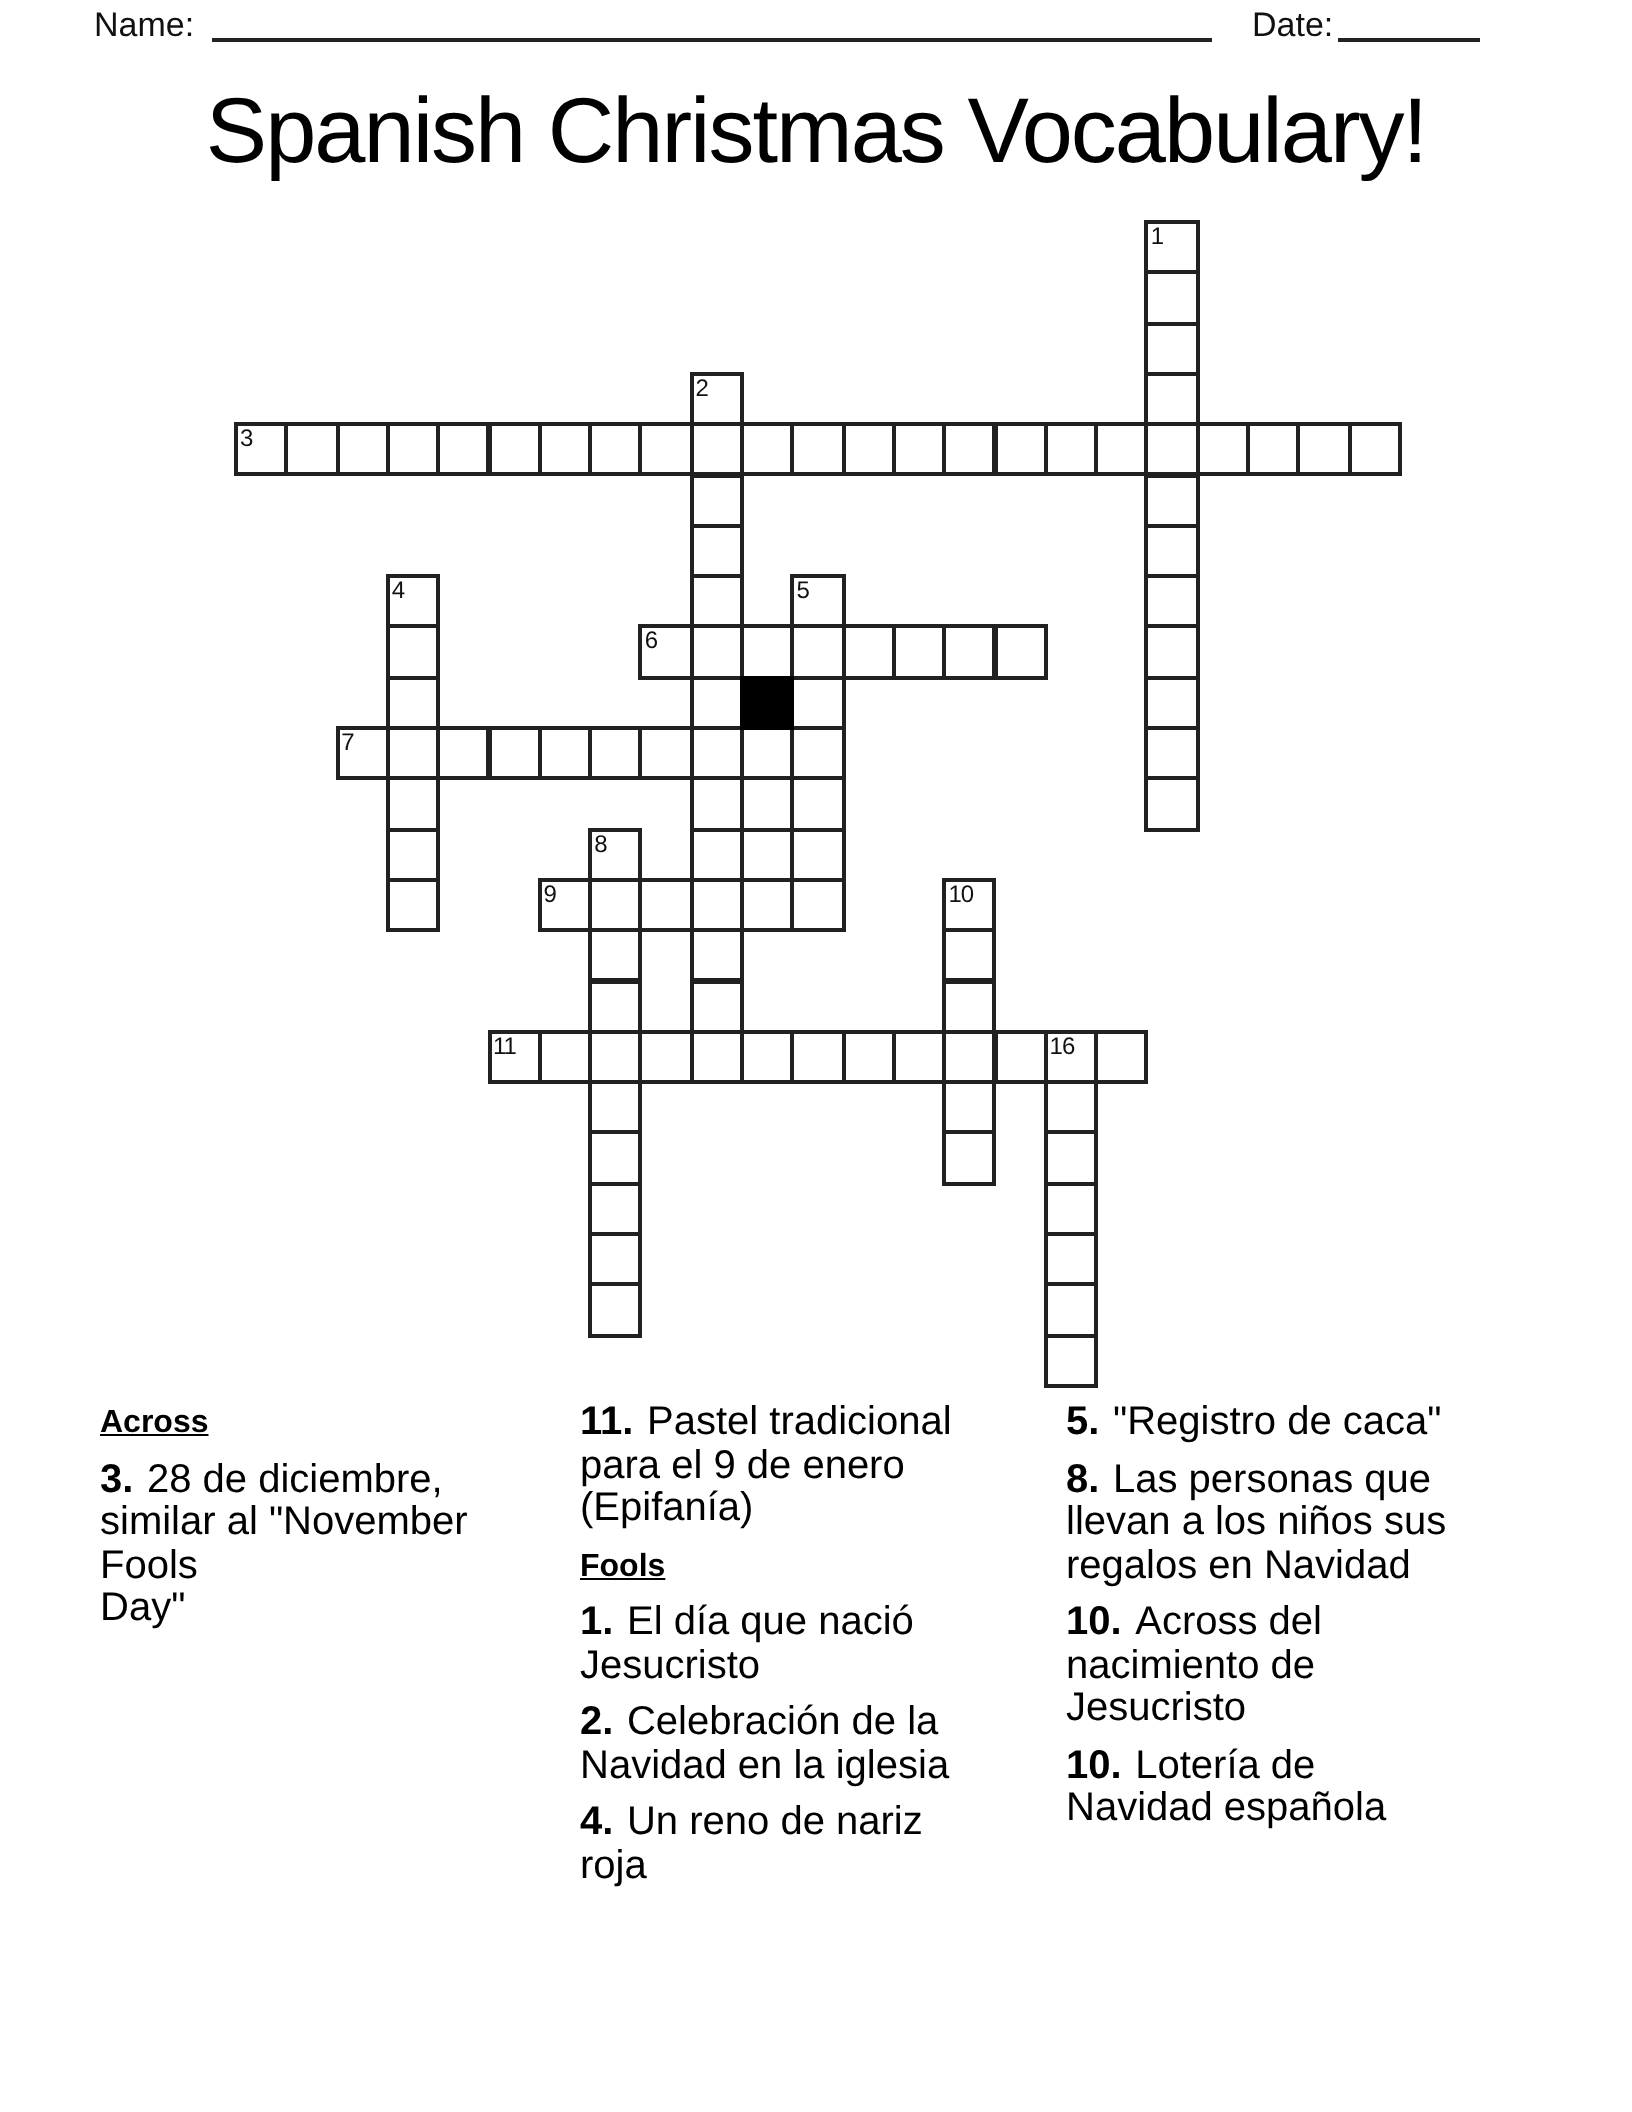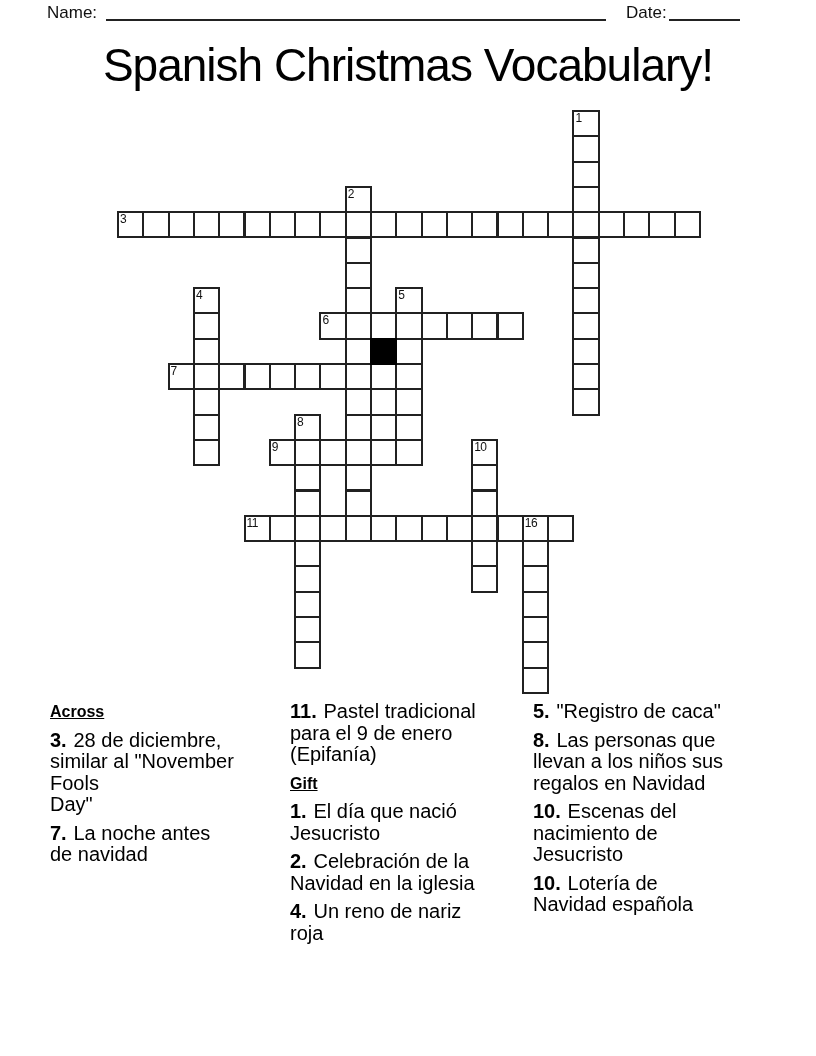--- a/index.html
+++ b/index.html
@@ -207,39 +207,37 @@
     <div class="cell" style="left: 253px; top: 328.9px;"></div>
     <div class="cell black" style="left: 253px; top: 227.7px;"></div>
   </div>
 
 <div id="clues">
   <div id="clue-col-1" class="clue-col">
       <div class="clue-heading">Across</div>
       <div class="clue"><span class="clue-num">3.</span><span class="clue-text">28 de diciembre,
 similar al "November Fools
 Day"</span></div>
-      <div class="clue"><span class="clue-num">7.</span><span class="clue-text">La noche antes
-de navidad</span></div>
     </div>
   <div id="clue-col-2" class="clue-col">
       <div class="clue"><span class="clue-num">11.</span><span class="clue-text">Pastel tradicional
 para el 9 de enero
 (Epifanía)</span></div>
-      <div class="clue-heading">Gift</div>
+      <div class="clue-heading">Fools</div>
       <div class="clue"><span class="clue-num">1.</span><span class="clue-text">El día que nació
 Jesucristo</span></div>
       <div class="clue"><span class="clue-num">2.</span><span class="clue-text">Celebración de la
 Navidad en la iglesia</span></div>
       <div class="clue"><span class="clue-num">4.</span><span class="clue-text">Un reno de nariz
 roja</span></div>
     </div>
   <div id="clue-col-3" class="clue-col">
       <div class="clue"><span class="clue-num">5.</span><span class="clue-text">"Registro de caca"</span></div>
       <div class="clue"><span class="clue-num">8.</span><span class="clue-text">Las personas que
 llevan a los niños sus
 regalos en Navidad</span></div>
-      <div class="clue"><span class="clue-num">10.</span><span class="clue-text">Escenas del
+      <div class="clue"><span class="clue-num">10.</span><span class="clue-text">Across del
 nacimiento de
 Jesucristo</span></div>
       <div class="clue"><span class="clue-num">10.</span><span class="clue-text">Lotería de
 Navidad española</span></div>
     </div>
 </div>
 
 </body></html>

